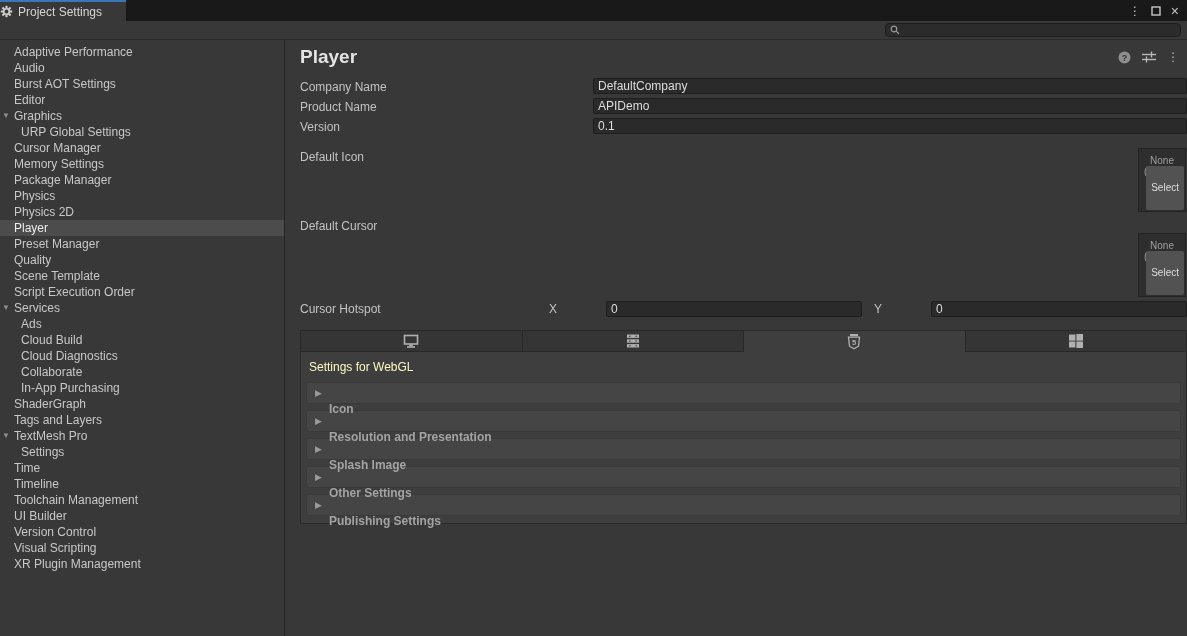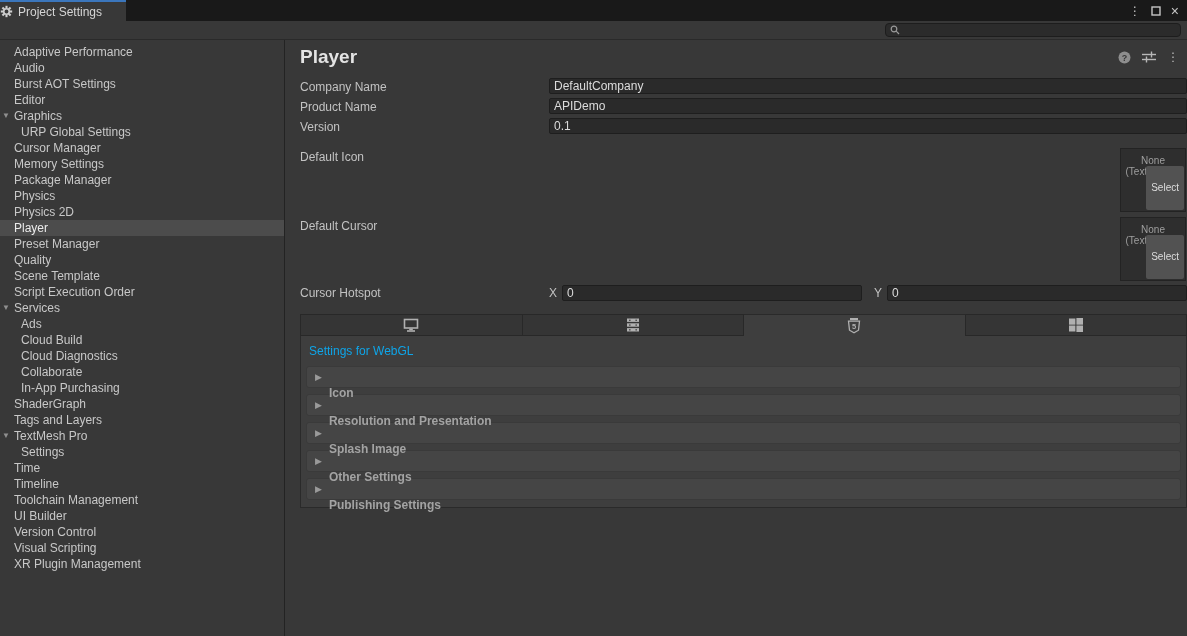--- a/index.html
+++ b/index.html
@@ -32,43 +32,43 @@
   
   .main { flex:1; display:flex; flex-direction:column; padding-left:15px; overflow:hidden; }
   .main-header { display:flex; align-items:center; margin-top:5px; height:24px; }
   .page-title { font-size:19px; font-weight:bold; color:#e4e4e4; }
   .header-icons { margin-left:auto; display:flex; gap:11px; align-items:center; padding-right:8px; }
   .header-icons .kebab { color:#bdbdbd; font-size:12px; }
 
   .fields { margin-top:9px; }
   .frow { display:flex; align-items:flex-end; margin-bottom:4px; }
   .flabel { width:249px; flex:none; color:#c2c2c2; }
-  .finput { flex:1; height:16px; background:#2a2a2a; border:1px solid #1e1e1e; border-radius:2px; color:#dcdcdc; font-size:12px; font-family:"Liberation Sans",sans-serif; padding:0 4px; outline:none; }
+  .finput { flex:1; height:16px; background:#2a2a2a; border:1px solid #1e1e1e; border-radius:2px; color:#dcdcdc; font-size:12px; font-family:"Liberation Sans",sans-serif; padding:0 4px; outline:none;margin-left:44px; }
 
   .trow { display:flex; align-items:flex-start; margin-top:10px; }
-  .trow.second { margin-top:5px; }
+  .trow.second { margin-top:5px;flex-direction:column; }
   .trow .flabel { padding-top:2px; }
-  .texbox { margin-left:auto; margin-right:1px; width:66px; height:64px; background:#2e2e2e; border:1px solid #232323; position:relative; text-align:center; font-size:10px; color:#9f9f9f; flex:none; }
+  .texbox { margin-left:auto; margin-right:1px; width:48px; height:64px; background:#2e2e2e; border:1px solid #232323; position:relative; text-align:center; font-size:10px; color:#9f9f9f; flex:none; }
   .texbox .t1 { margin-top:6px; }
   .select-btn { position:absolute; right:1px; bottom:1px; background:#525252; color:#dddddd; font-size:10px; line-height:12px; padding:16px 5px; border-radius:2px; cursor:default; }
 
   .hotspot { display:flex; align-items:center; margin-top:4px; }
   .axis { color:#c2c2c2; margin-right:5px; }
   .axis.y { margin-left:12px; }
 
   
   .tabstrip { display:flex; margin-top:13px; height:22px; }
   .ptab { flex:1; display:flex; align-items:center; justify-content:center; background:#353535; border:1px solid #282828; border-left-width:0; cursor:default; }
   .ptab:first-child { border-left-width:1px; }
   .ptab.selected { background:#3e3e3e; border-bottom:none; border-top-color:#2a2a2a; }
   .ptab svg { display:block; }
 
   
   .panel { background:#3e3e3e; border:1px solid #2a2a2a; border-top:none; height:172px; }
-  .panel-header { padding:8px 8px 8px 8px; color:#0ea5e9; }
+  .panel-header { padding:8px 8px 8px 8px; color:#fef9c3; }
   .section { height:22px; margin:0 5px 6px 5px; background:#454545; border:1px solid #3a3a3a; border-radius:3px; display:flex; align-items:center; cursor:default; }
   .section .arrow { color:#9a9a9a; font-size:9px; margin:0 7px 0 8px; }
   .section .stitle { font-weight:bold; color:#a3a3a3;margin-top:31px; }
 </style>
 </head>
 <body>
 
 <div class="window">
 
   <div class="titlebar">

